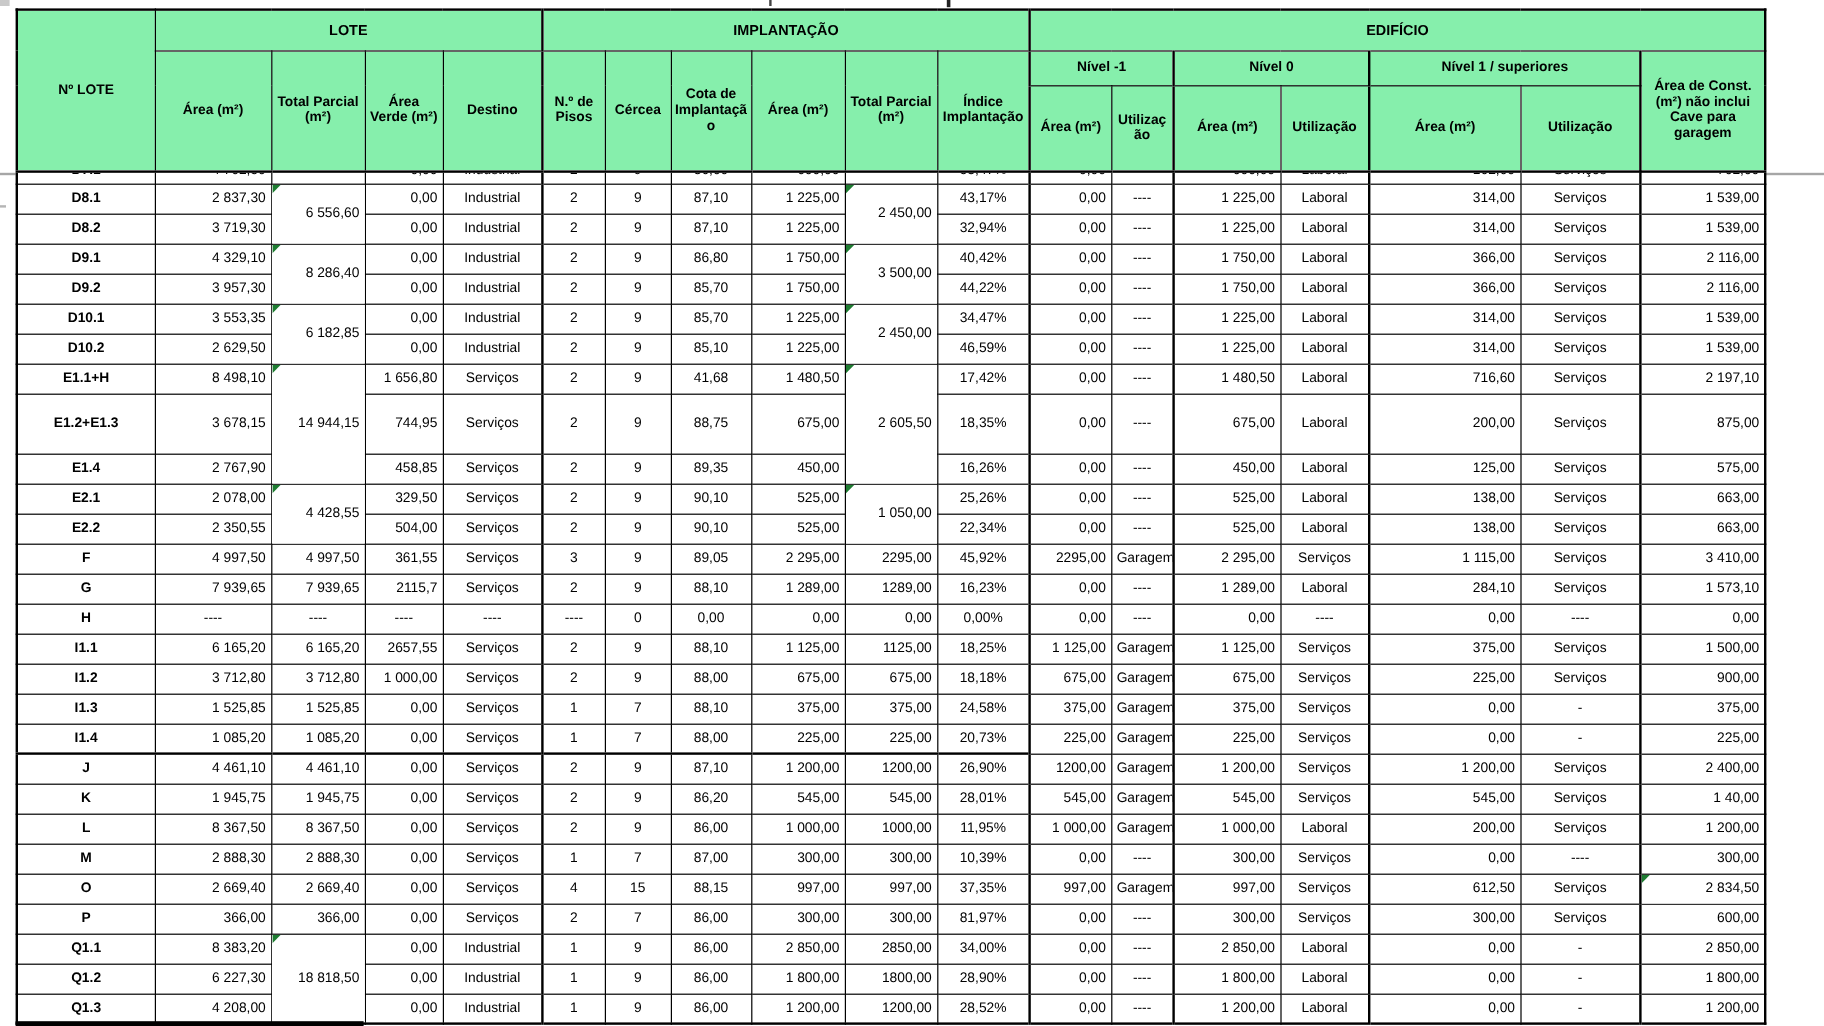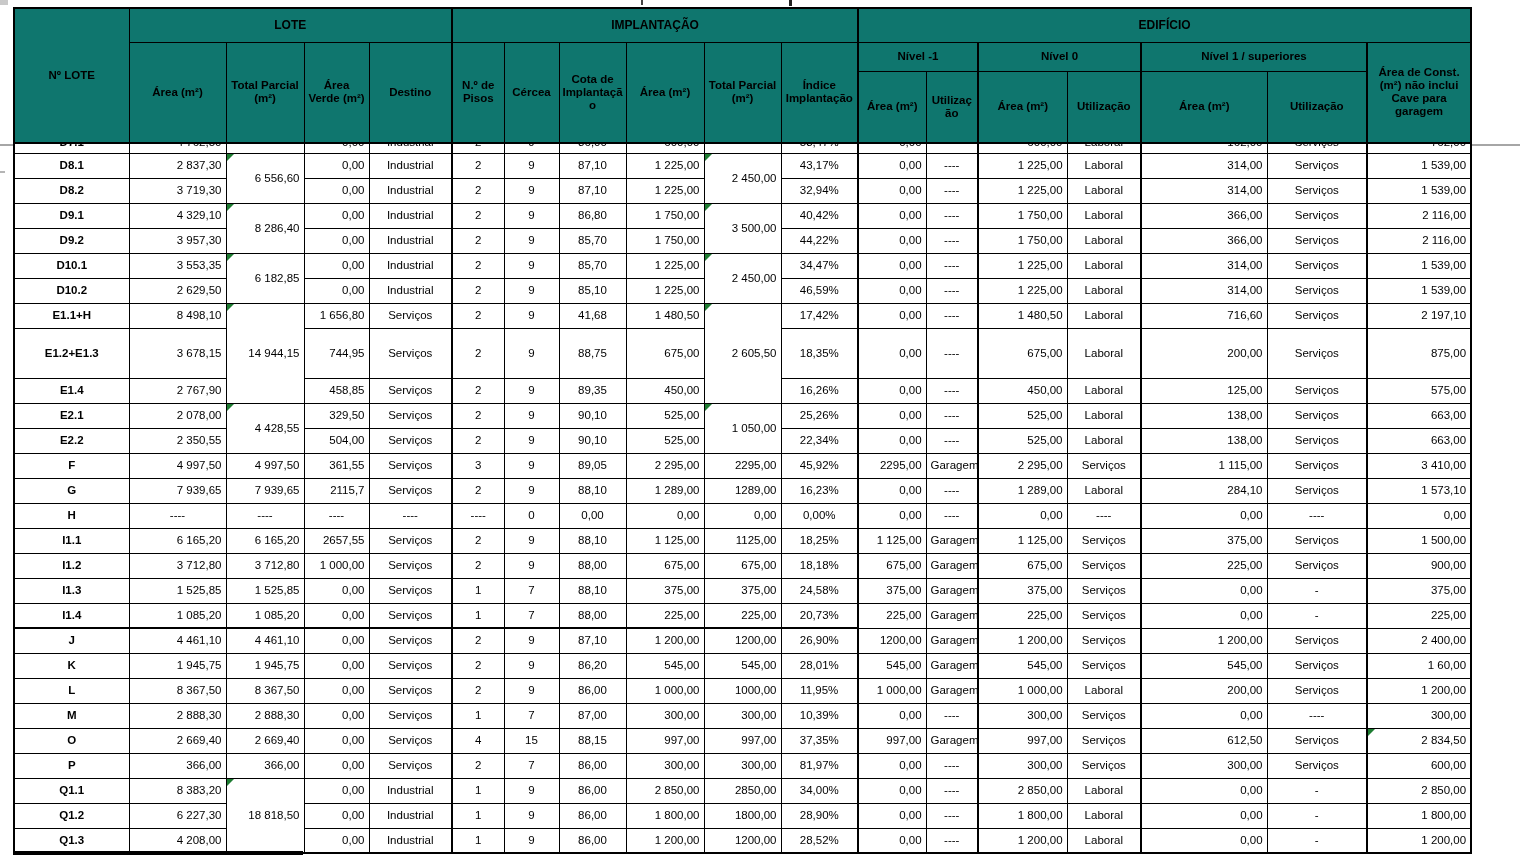--- a/index.html
+++ b/index.html
@@ -13,21 +13,21 @@
   table#lots {
     position:absolute; left:13px; top:7px; width:1457px;
     border-collapse:collapse; table-layout:fixed;
     border:2px solid #000;
   }
   th, td {
     border:1px solid #000; padding:0 4px;
     font-size:11.5px; line-height:13px; vertical-align:middle; overflow:hidden;
   }
   thead th {
-    background:#0f766e; font-weight:bold; text-align:center;
+    background:#86efac; font-weight:bold; text-align:center;
     white-space:normal; overflow-wrap:anywhere; padding:0 2px;
   }
   .hg { font-size:12px; }
   tr { height:25px; }
   tr.h1 { height:34px; } tr.h2 { height:29px; } tr.h3 { height:72px; }
   tr.h3 th, th.bb2 { border-bottom-width:2px; }
   .bl2 { border-left-width:2px !important; }
   .bt2 { border-top-width:2px !important; }
 
   tbody td { white-space:nowrap; background:#fff; }
@@ -1248,21 +1248,21 @@
           <td class="c14">
             <span class="cv">Serviços</span>
           </td>
           <td class="c15">
             <span class="cv">545,00</span>
           </td>
           <td class="c16">
             <span class="cv">Serviços</span>
           </td>
           <td class="c17">
-            <span class="cv">1 60,00</span>
+            <span class="cv">1 40,00</span>
           </td>
         </tr>
         <tr>
           <td class="c0">
             <span class="cv">L</span>
           </td>
           <td class="c1">
             <span class="cv">8 367,50</span>
           </td>
           <td class="c2">

